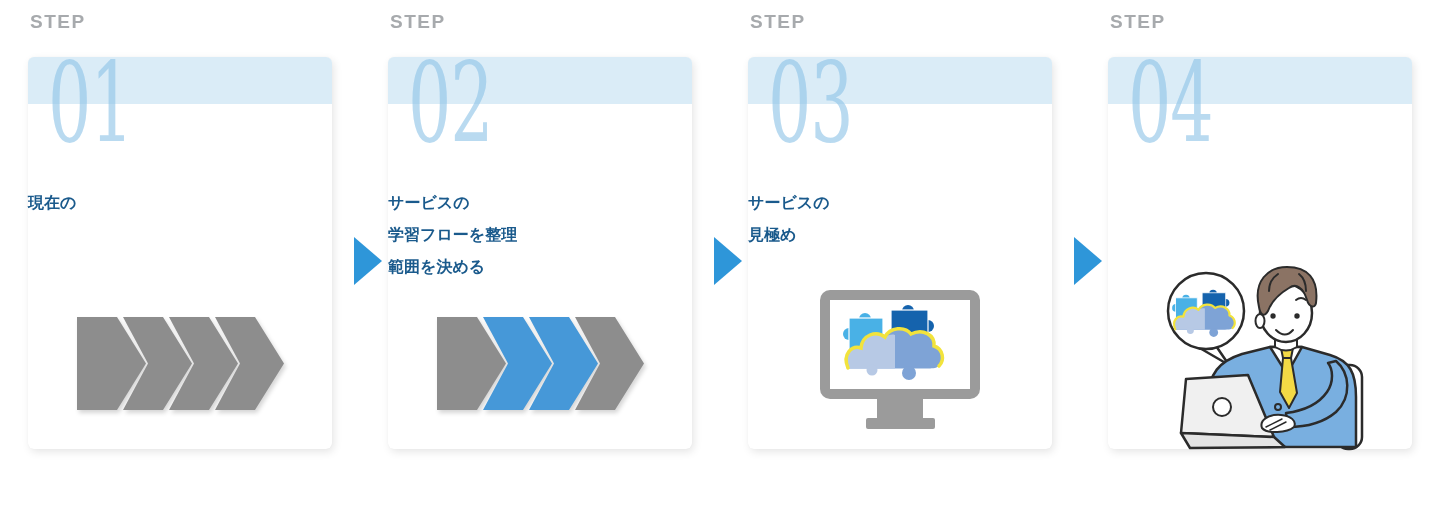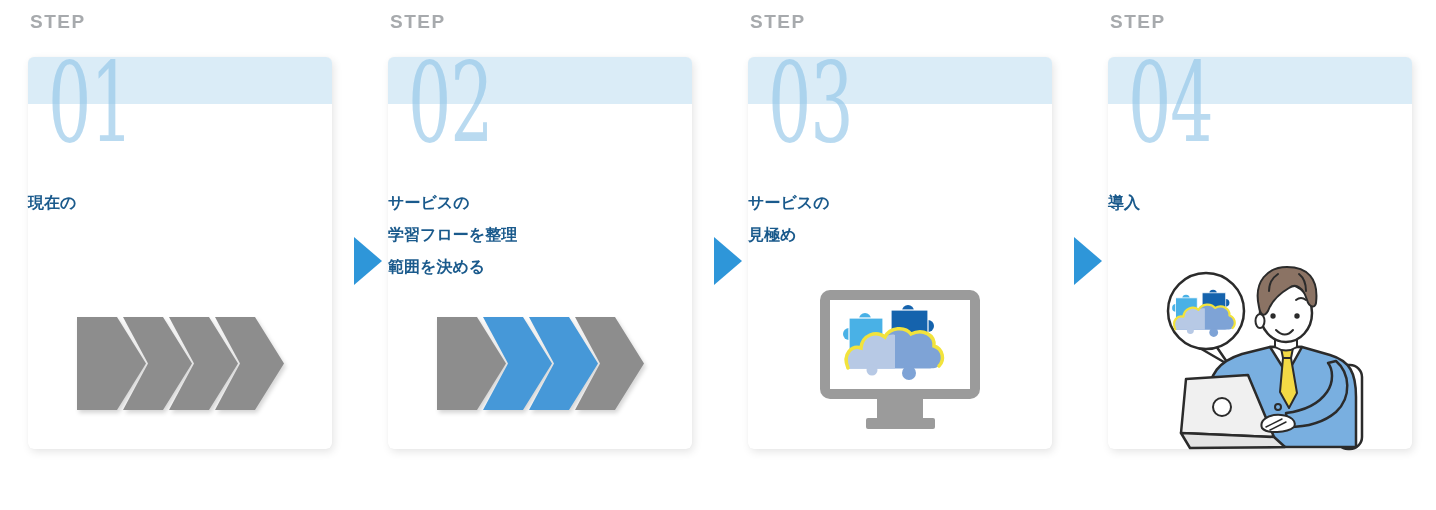--- a/index.html
+++ b/index.html
@@ -142,23 +142,20 @@
 
 <svg class="connector conn-3" viewBox="0 0 28 48">
   <polygon points="0,0 28,24 0,48" fill="#2e96d9"></polygon>
 </svg>
 
 <div class="step-col" style="left:1108px">
   <div class="step-label">STEP</div>
   <div class="card">
     <div class="band"></div>
     <div class="number">04</div>
-    <div class="title">
-      <div>導入</div>
-    </div>
     <div class="illus illus-person">
       <svg width="240" height="190" viewBox="0 0 240 190">
         <g stroke="#2b2b2b" stroke-width="2.5" stroke-linejoin="round" stroke-linecap="round">
 
           <rect x="186" y="104" width="26" height="84" rx="12" fill="#ffffff"></rect>
 
           <path d="M64,82 L79,104 L48,86 Z" fill="#ffffff"></path>
           <circle cx="56" cy="50" r="38" fill="#ffffff"></circle>
           <g stroke="none">
             <use href="#puzzle-graphic" xlink:href="#puzzle-graphic" transform="translate(24,28) scale(0.63)"></use>

